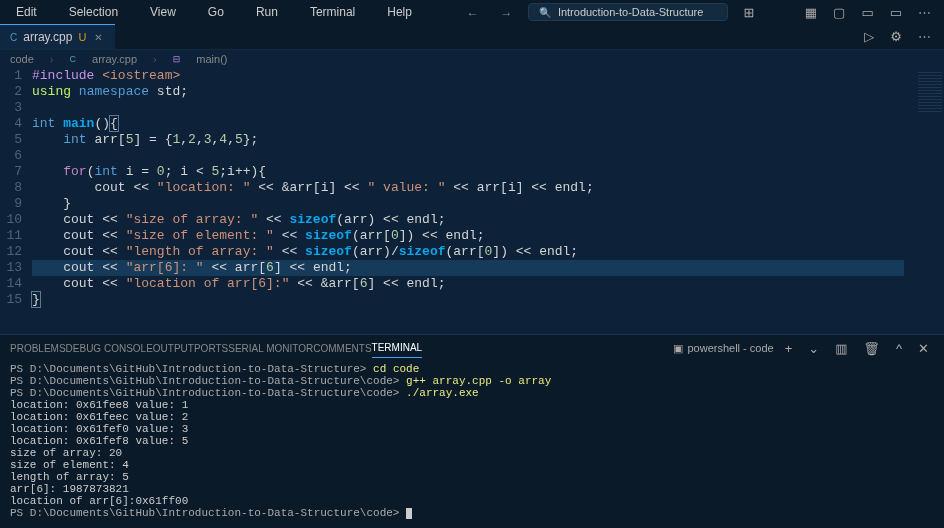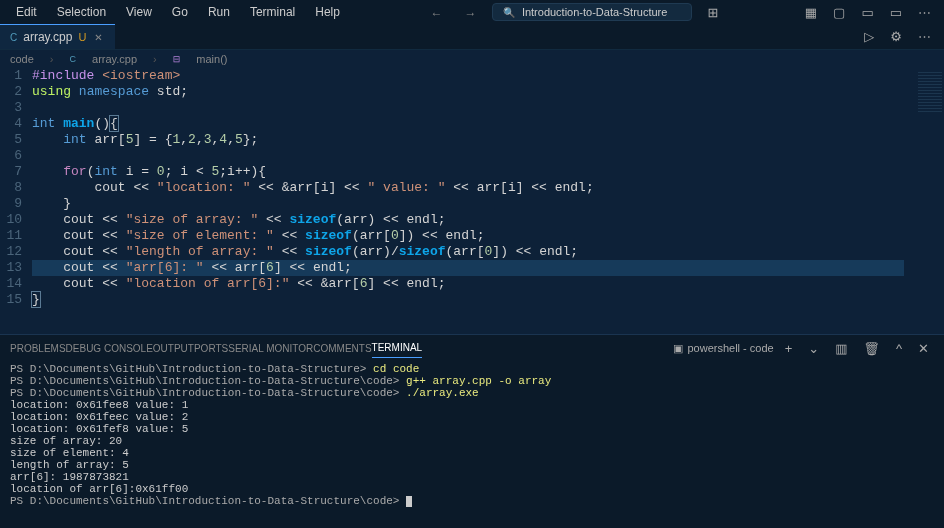--- a/index.html
+++ b/index.html
@@ -13,21 +13,21 @@
   overflow: hidden;
   display: flex;
   flex-direction: column;
 }
 .titlebar {
   height: 24px;
   background: #0b1a29;
   display: flex;
   align-items: center;
   padding: 3px 8px;
-  gap: 4px;
+  gap: 16px;
 }
 .menu-item {
   padding: 2px 8px;
   cursor: pointer;
   color: #cccccc;
   font-size: 12px;
 }
 .titlebar-center {
   flex: 1;
   display: flex;
@@ -297,20 +297,21 @@
       <span class="icon-btn">^</span>
       <span class="icon-btn">✕</span>
     </div>
   </div>
   <div class="terminal" id="terminal">
       <div class="term-line"><span class="ps-dim">PS D:\Documents\GitHub\Introduction-to-Data-Structure&gt;</span> <span class="cmd">cd code</span></div>
       <div class="term-line"><span class="ps-dim">PS D:\Documents\GitHub\Introduction-to-Data-Structure\code&gt;</span> <span class="cmd">g++ array.cpp -o array</span></div>
       <div class="term-line"><span class="ps-dim">PS D:\Documents\GitHub\Introduction-to-Data-Structure\code&gt;</span> <span class="cmd">./array.exe</span></div>
       <div class="term-line">location: 0x61fee8 value: 1</div>
       <div class="term-line">location: 0x61feec value: 2</div>
+      <div class="term-line">location: 0x61fef0 value: 3</div>
       <div class="term-line">location: 0x61fef8 value: 5</div>
       <div class="term-line">size of array: 20</div>
       <div class="term-line">size of element: 4</div>
       <div class="term-line">length of array: 5</div>
       <div class="term-line">arr[6]: 1987873821</div>
       <div class="term-line">location of arr[6]:0x61ff00</div>
       <div class="term-line"><span class="ps-dim">PS D:\Documents\GitHub\Introduction-to-Data-Structure\code&gt;</span> <span class="cursor"></span></div>
     </div>
 </div>
 

